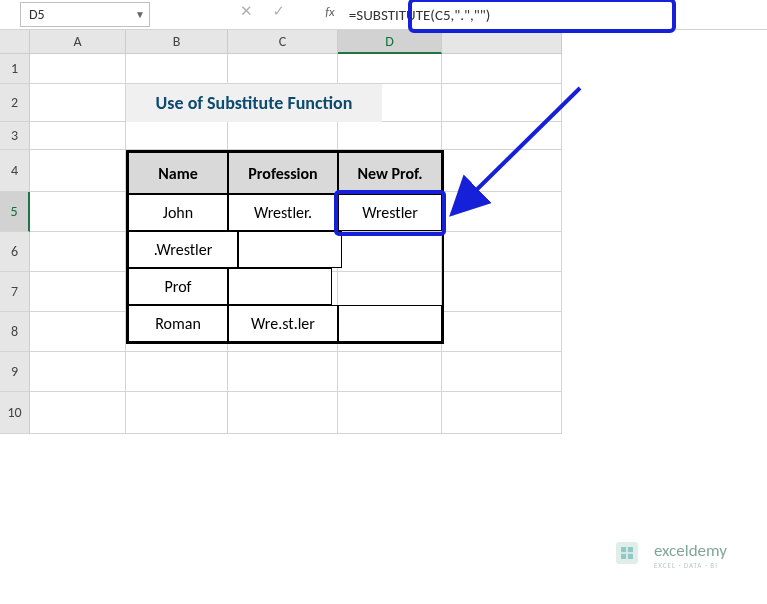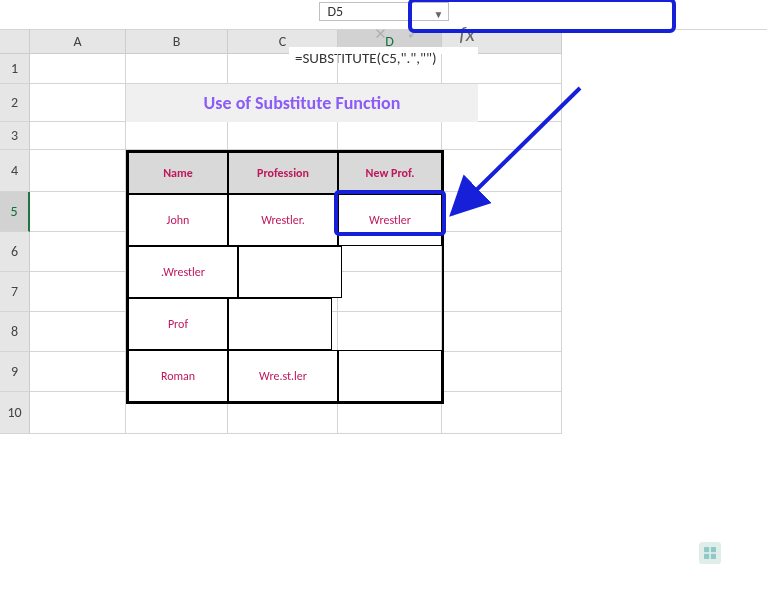--- a/index.html
+++ b/index.html
@@ -1,50 +1,50 @@
 <!DOCTYPE html>
 <html><head>
 <meta charset="utf-8">
 <style>
 * { box-sizing: border-box; margin: 0; padding: 0; }
 body { font-family: 'Segoe UI', Calibri, Arial, sans-serif; background: #fff; width: 767px; height: 604px; position: relative; overflow: hidden; }
 
-.top-bar { display: flex; align-items: center; height: 30px; border-bottom: 1px solid #d4d4d4; background: #fff; position: relative; padding: 2px 4px; flex-direction: column; }
+.top-bar { display: flex; align-items: flex-start; height: 30px; border-bottom: 1px solid #d4d4d4; background: #fff; position: relative; padding: 2px 20px; }
 .name-box { width: 130px; height: 25px; border: 1px solid #c0c0c0; background: #fff; display: flex; align-items: center; padding-left: 8px; font-size: 14px; color: #333; position: relative; }
 .name-box-dd { position: absolute; right: 2px; top: 2px; width: 14px; height: 18px; color: #666; font-size: 10px; display:flex;align-items:center;justify-content:center; }
 .fx-buttons { display: flex; align-items: center; margin-left: 90px; gap: 20px; color: #b0b0b0; }
 .fx-btn { font-size: 15px; cursor: pointer; }
-.fx-label { font-style: italic; font-size: 21px; color: #666; margin-left: 20px; margin-right: 8px; }
+.fx-label { font-style: italic; font-size: 13px; color: #666; margin-left: 20px; margin-right: 8px; }
 .formula-input { flex: 1; height: 25px; font-size: 15px; padding: 2px 6px; border: none; outline: none; font-family: Calibri, Arial, sans-serif; color: #333; }
 .formula-highlight { position: absolute; border: 4px solid #1520d8; border-radius: 6px; top: -2px; left: 408px; width: 268px; height: 35px; pointer-events: none; }
 
 .sheet-area { position: relative; display: flex; }
 .corner { width: 30px; height: 24px; background: #e6e6e6; border-right: 1px solid #ccc; border-bottom: 1px solid #ccc; }
 .col-headers { display: flex; }
 .col-header { height: 24px; background: #e6e6e6; border-right: 1px solid #ccc; border-bottom: 1px solid #ccc; display: flex; align-items: center; justify-content: center; font-size: 14px; color: #444; }
 .col-header.sel { background: #d2d2d2; border-bottom: 2px solid #217346; color:#0f703b; }
 .col-A{width:96px;} .col-B{width:102px;} .col-C{width:110px;} .col-D{width:104px;} .col-E{width:120px;}
 
 .row-headers { display: flex; flex-direction: column; }
 .row-header { width: 30px; background: #e6e6e6; border-right: 1px solid #ccc; border-bottom: 1px solid #d4d4d4; display: flex; align-items: center; justify-content: center; font-size: 14px; color: #444; }
 .row-header.sel { background: #d2d2d2; border-right: 2px solid #217346; color:#0f703b; }
 .r1{height:30px;} .r2{height:38px;} .r3{height:28px;} .r4{height:42px;} .r5{height:40px;} .r6{height:40px;} .r7{height:40px;} .r8{height:40px;} .r9{height:40px;} .r10{height:42px;}
 
 .grid { position: relative; }
 .cell-row { display: flex; }
 .cell { border-bottom: 1px solid #d4d4d4; border-right: 1px solid #d4d4d4; display:flex; align-items:center; justify-content:center; font-size: 16px; color:#333; }
 
-.title-cell { position: absolute; left: 96px; top: 30px; width: 352px; height: 38px; background: #f0f0f0; display:flex; align-items:center; justify-content:center; font-size: 18px; font-weight: bold; color:#8b5cf6; }
+.title-cell { position: absolute; left: 96px; top: 30px; width: 256px; height: 38px; background: #f0f0f0; display:flex; align-items:center; justify-content:center; font-size: 18px; font-weight: bold; color:#0c4a6e; }
 
 .data-table { position: absolute; left: 96px; top: 96px; border: 2px solid #000; }
 .data-table .trow { display:flex; }
-.data-table .tcell { border: 1px solid #000; display:flex; align-items:center; justify-content:center; font-size: 12px; color:#be185d; }
+.data-table .tcell { border: 1px solid #000; display:flex; align-items:center; justify-content:center; font-size: 16px; color:#000000; }
 .tcol-B{width:100px;} .tcol-C{width:110px;} .tcol-D{width:104px;}
 .th { background:#d9d9d9; font-weight:bold; height:42px; }
-.td { height:52px; background:#fff; }
+.td { height:37px; background:#fff; }
 
 .cell-highlight { position:absolute; border: 4px solid #1520d8; border-radius:5px; left: 304px; top: 136px; width: 112px; height: 46px; pointer-events:none; }
 
 .arrow-svg { position:absolute; left: 410px; top: 30px; pointer-events:none; }
 
 .watermark { position:absolute; right: 40px; bottom: 30px; display:flex; align-items:center; gap:10px; opacity: 0.65; }
 .watermark .wm-icon svg { width: 34px; height: 34px; }
 .watermark .wm-text { font-size: 17px; color:#3a7a5a; }
 .watermark .wm-sub { font-size: 7px; color:#8aa; letter-spacing: 1px; }
 </style>
@@ -207,13 +207,17 @@
 <div class="watermark">
   <span class="wm-icon">
     <svg viewBox="0 0 40 40">
         <rect x="7" y="7" width="26" height="26" rx="4" fill="#cfe6dc"></rect>
         <rect x="13" y="13" width="6" height="6" fill="#5aa"></rect>
         <rect x="21" y="13" width="6" height="6" fill="#5aa"></rect>
         <rect x="13" y="21" width="6" height="6" fill="#5aa"></rect>
         <rect x="21" y="21" width="6" height="6" fill="#5aa"></rect>
       </svg>
   </span>
+  <div>
+    <div class="wm-text">exceldemy</div>
+    <div class="wm-sub">EXCEL · DATA · BI</div>
+  </div>
 </div>
 
 </body></html>

